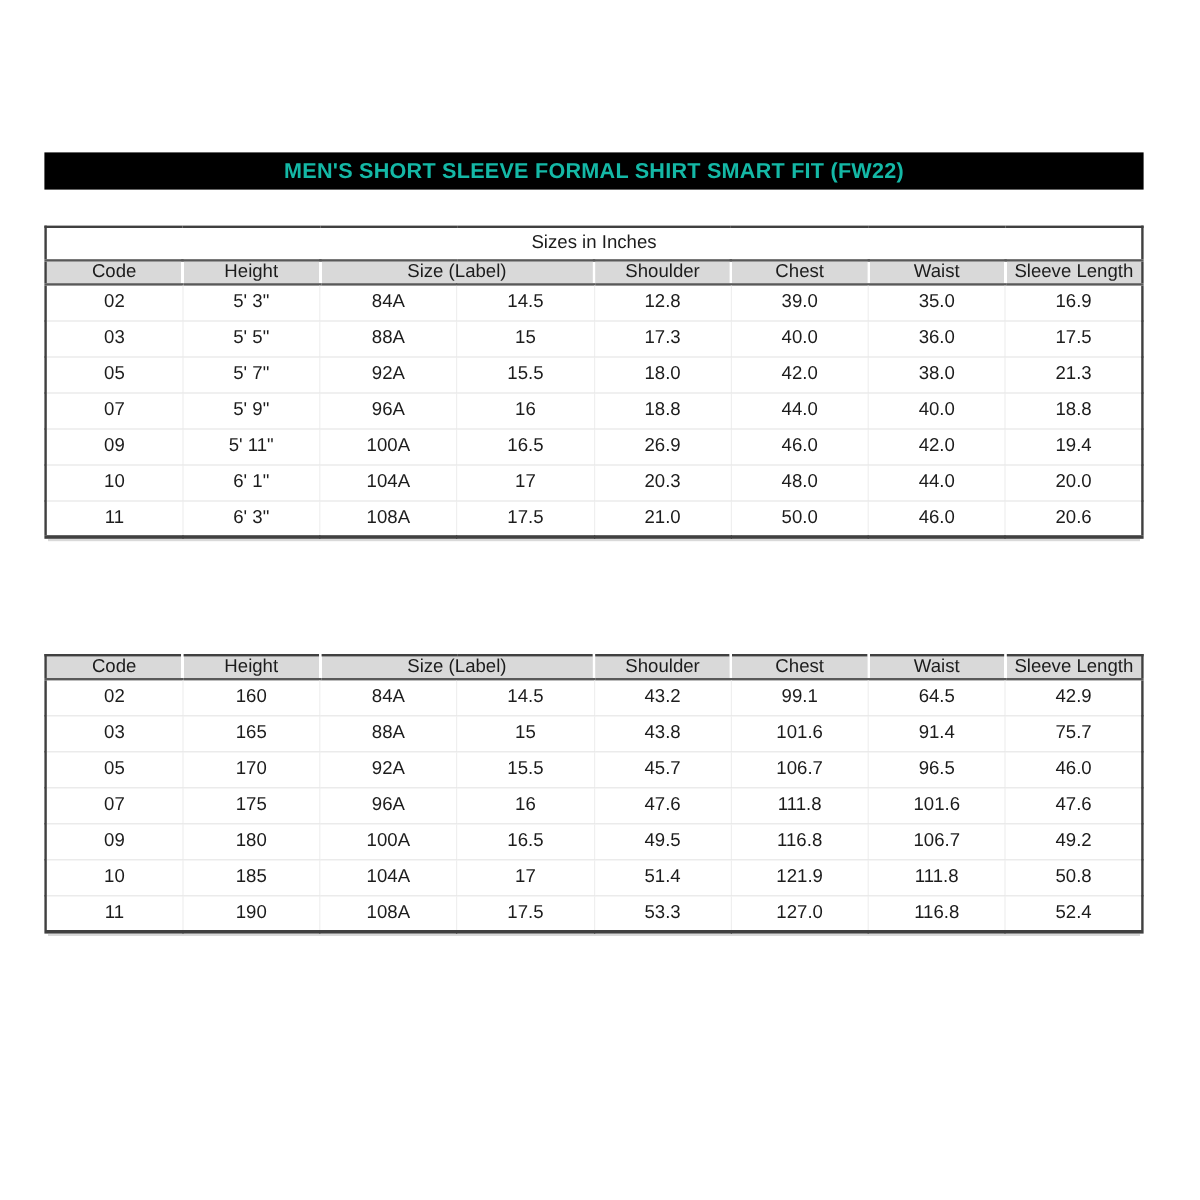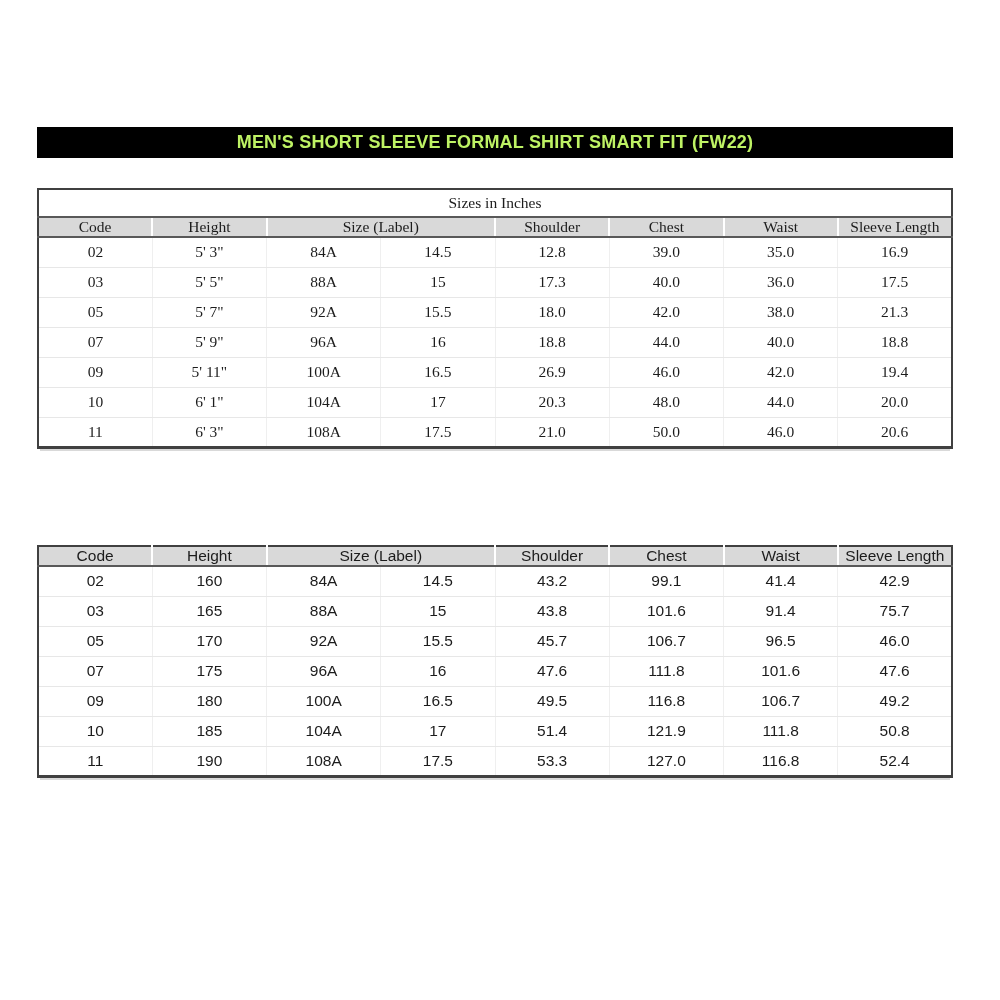--- a/index.html
+++ b/index.html
@@ -7,28 +7,28 @@
   body {
     position: relative;
     font-family: "Liberation Sans", sans-serif;
     color: #1c1c1c;
   }
   .title-bar {
     position: absolute;
     left: 37px; top: 127px;
     width: 916px; height: 31px;
     background: #000000;
-    color: #bef264;
+    color: #14b8a6;
     display: flex; align-items: center; justify-content: center;
     font-size: 18px; font-weight: bold;
     letter-spacing: 0.2px;
     white-space: nowrap;
   }
   .table-wrap { position: absolute; left: 37px; width: 916px; }
-  .table-wrap.inches { top: 188px; font-family: Liberation Serif, serif; }
+  .table-wrap.inches { top: 188px; }
   .table-wrap.cm     { top: 545px; }
   table.size-table {
     width: 100%;
     border-collapse: collapse;
     table-layout: fixed;
     border: 2px solid #404040;
     border-bottom-width: 3px;
     box-shadow: 0 5px 0 -3px #d9d9d9;
     font-size: 15.5px;
     color: #1c1c1c;
@@ -186,21 +186,21 @@
       </tr>
     </thead>
     <tbody>
         <tr>
           <td>02</td>
           <td>160</td>
           <td>84A</td>
           <td>14.5</td>
           <td>43.2</td>
           <td>99.1</td>
-          <td>41.4</td>
+          <td>64.5</td>
           <td>42.9</td>
         </tr>
         <tr>
           <td>03</td>
           <td>165</td>
           <td>88A</td>
           <td>15</td>
           <td>43.8</td>
           <td>101.6</td>
           <td>91.4</td>

